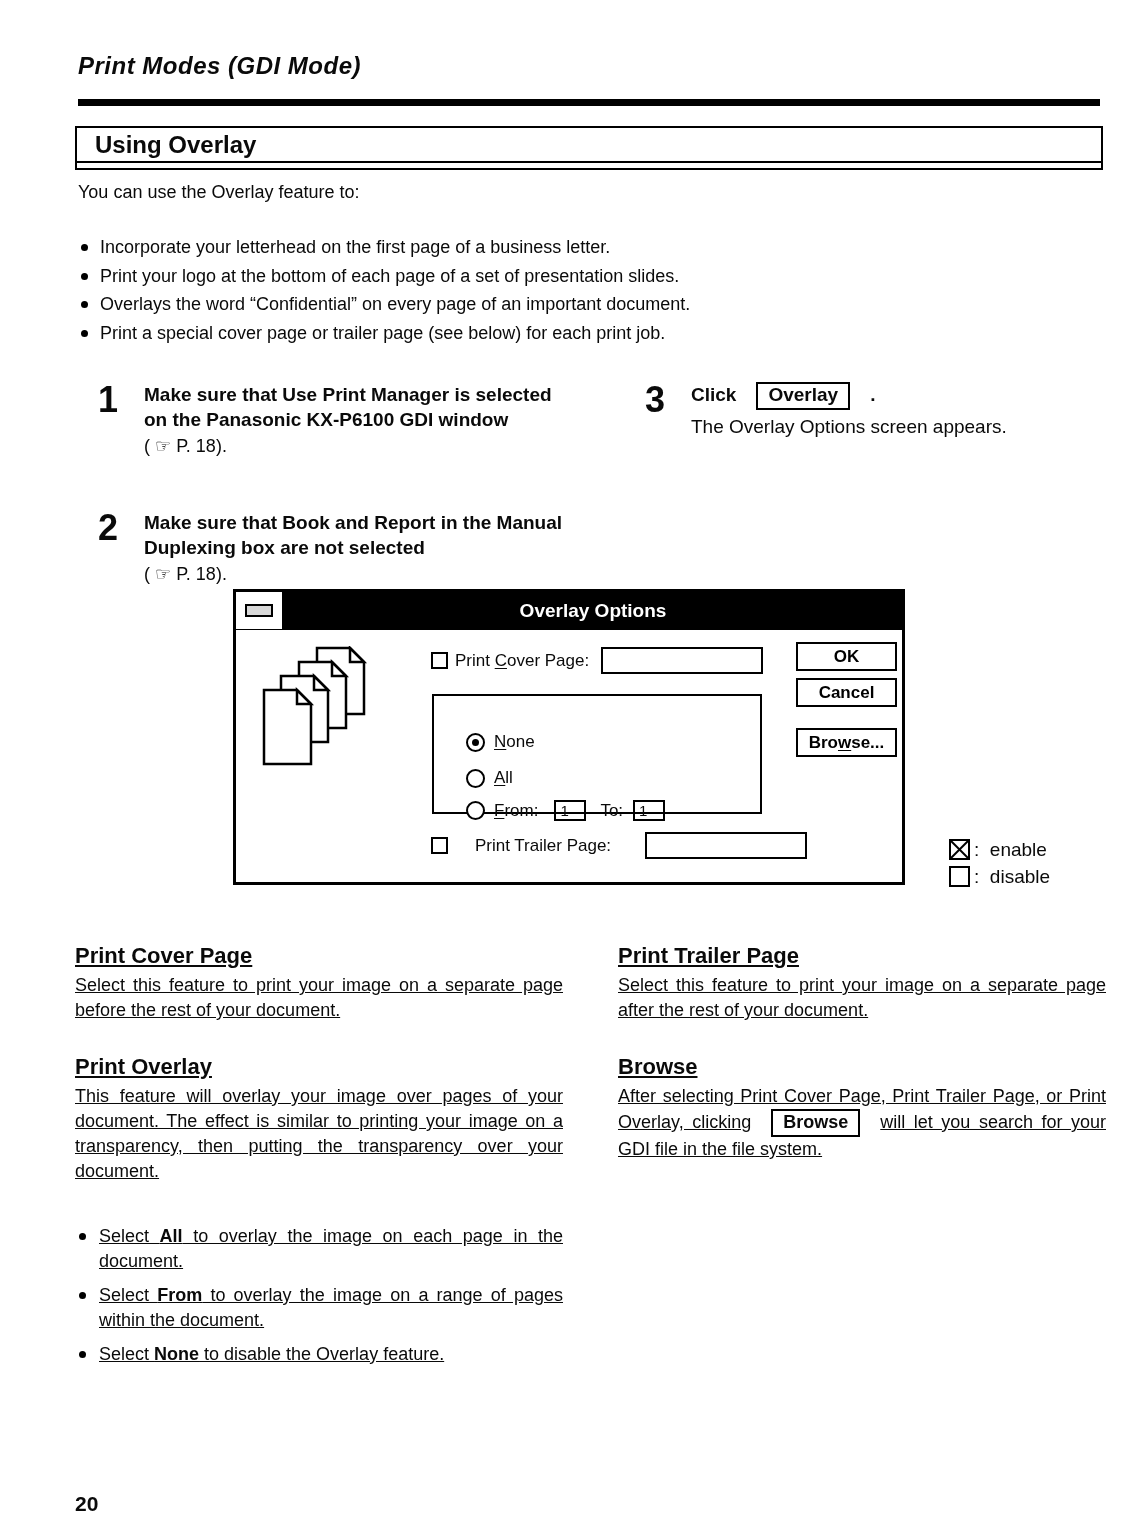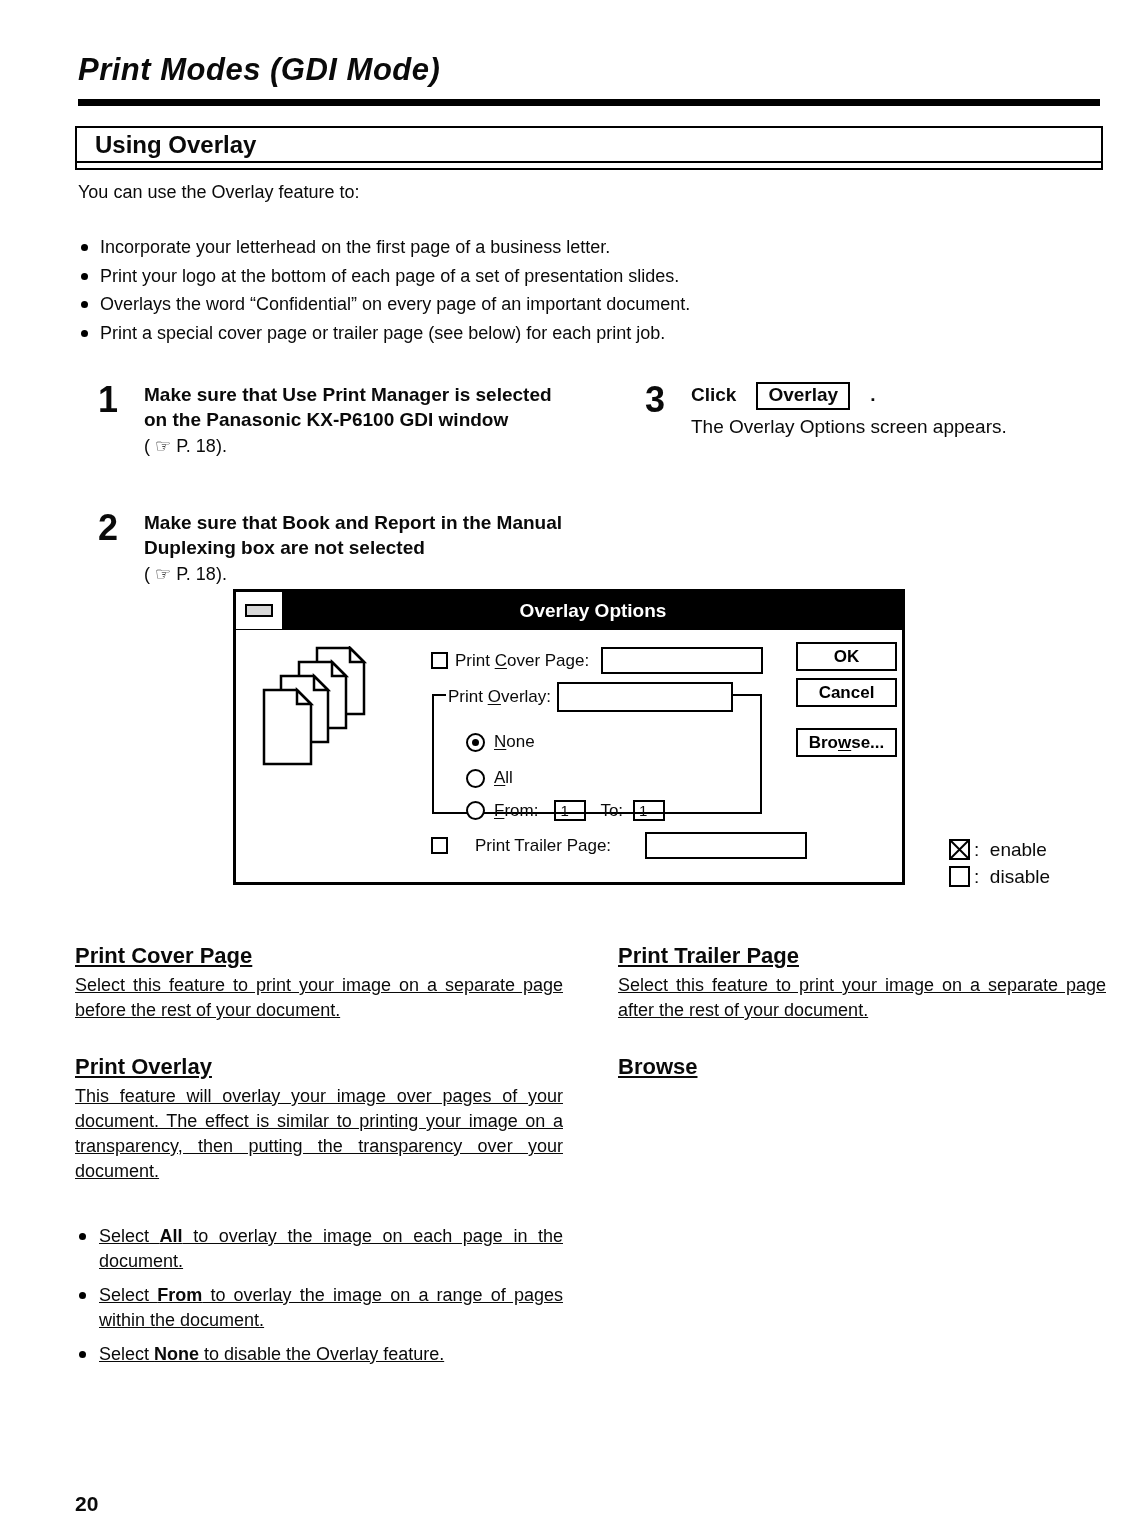--- a/index.html
+++ b/index.html
@@ -8,21 +8,21 @@
     width:1138px;height:1540px;
     margin:0 auto;
     background:#ffffff;
     color:#0a0a0a;
     font-family:"Liberation Sans", sans-serif;
     overflow:hidden;
   }
   
   .doc-title{
     position:absolute;top:52px;left:78px;right:40px;
-    font-size:31px;font-weight:bold;font-style:italic;
+    font-size:24px;font-weight:bold;font-style:italic;
     letter-spacing:0.5px;margin:0;
   }
   .title-rule{
     position:absolute;top:99px;left:78px;right:38px;
     height:7px;background:#000;
   }
   .section-box{
     position:absolute;top:126px;left:75px;right:35px;
     border:2px solid #000;background:#fff;
   }
@@ -243,24 +243,20 @@
         </g>
       </svg>
 
       <div class="dlg-row row-cover">
         <span class="checkbox"></span>
         <span class="lbl"><span>Print </span><span class="mn">C</span><span>over Page:</span></span>
         <span class="field"></span>
       </div>
 
       <div class="groupbox">
-        <div class="group-head">
-          <span class="lbl"><span>Print </span><span class="mn">O</span><span>verlay:</span></span>
-          <span class="field"></span>
-        </div>
         <div class="radio-row row-none">
           <span class="radio sel"></span>
           <span><span class="mn">N</span><span>one</span></span>
         </div>
         <div class="radio-row row-all">
           <span class="radio"></span>
           <span><span class="mn">A</span><span>ll</span></span>
         </div>
         <div class="radio-row row-from">
           <span class="radio"></span>
@@ -318,19 +314,20 @@
         <li><span>Select </span><b class="kw">None</b><span> to disable the Overlay feature.</span></li>
       </ul>
     </div>
     <div class="col right">
       <div class="sect">
         <h3>Print Trailer Page</h3>
         <p>Select this feature to print your image on a separate page after the rest of your document.</p>
       </div>
       <div class="sect">
         <h3>Browse</h3>
+        <p><span>After selecting Print Cover Page, Print Trailer Page, or Print Overlay, clicking</span><span class="boxed-inline">Browse</span><span>will let you search for your GDI file in the file system.</span></p>
       </div>
     </div>
   </div>
 
   <div class="page-num">20</div>
 
 </div>
 
 </body></html>

